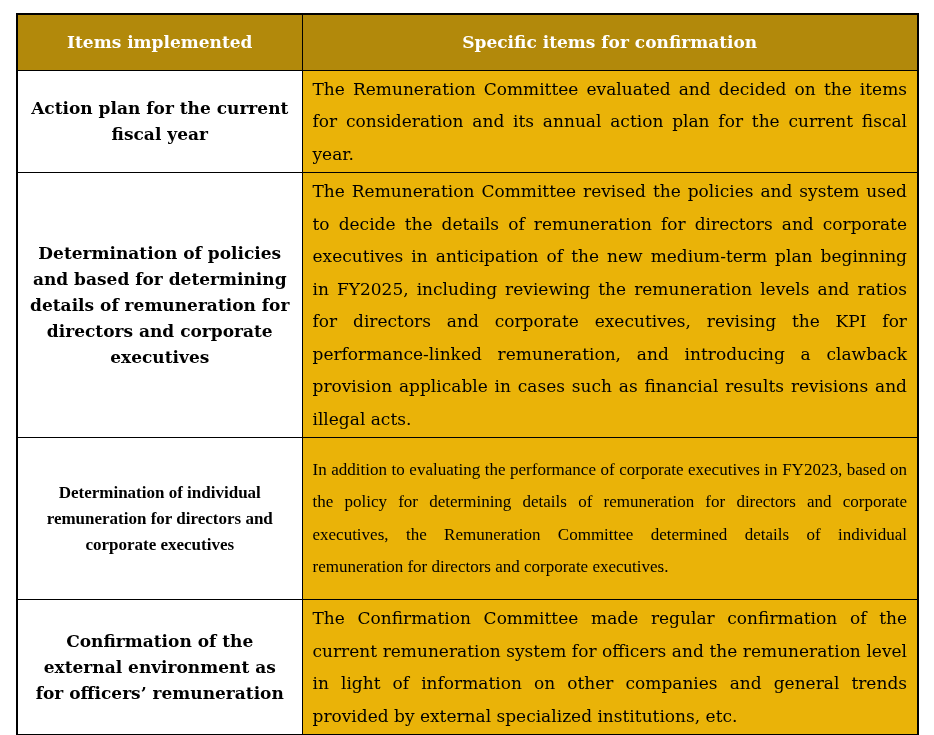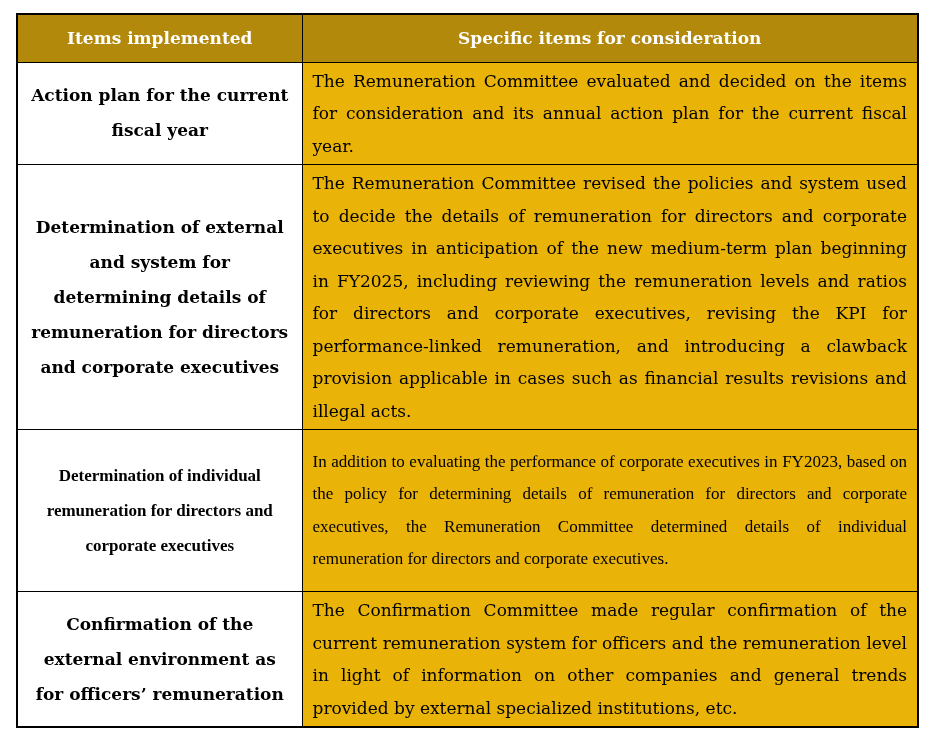--- a/index.html
+++ b/index.html
@@ -22,39 +22,39 @@
     border-collapse: collapse;
     table-layout: fixed;
     border: 2px solid var(--border-color);
   }
   table.gov-table th, table.gov-table td {
     border: 1px solid var(--border-color);
   }
   col.c-item   { width: 285px; }
   col.c-detail { width: 616px; }
 
-  tr.hdr { height: 48px; }
+  tr.hdr { height: 56px; }
   th.hdr-cell {
     background: var(--header-bg);
     color: var(--header-text);
     font-weight: bold;
     font-size: 17px;
     text-align: center;
     vertical-align: middle;
     padding: 4px 6px;
   }
   tr.r0 { height: 100px; }
   tr.r1 { height: 263px; }
   tr.r2 { height: 162px; font-family: Liberation Serif, serif; }
   tr.r3 { height: 128px; margin-top: 36px; }
 
   td.item-cell {
     font-weight: bold;
     font-size: 17px;
-    line-height: 35px;
+    line-height: 26px;
     text-align: center;
     vertical-align: middle;
     padding: 4px 12px;
     color: var(--body-text);
     background: #ffffff;
   }
   td.detail-cell {
     font-size: 17px;
     line-height: 32.5px;
     text-align: justify;
@@ -68,30 +68,30 @@
 <body>
 
 <table class="gov-table">
   <colgroup>
     <col class="c-item">
     <col class="c-detail">
   </colgroup>
   <thead>
     <tr class="hdr">
       <th class="hdr-cell">Items implemented</th>
-      <th class="hdr-cell">Specific items for consideration</th>
+      <th class="hdr-cell">Specific items for confirmation</th>
     </tr>
   </thead>
   <tbody>
     <tr class="r0">
       <td class="item-cell">Action plan for the current fiscal year</td>
       <td class="detail-cell">The Remuneration Committee evaluated and decided on the items for consideration and its annual action plan for the current fiscal year.</td>
     </tr>
     <tr class="r1">
-      <td class="item-cell">Determination of external and system for determining details of remuneration for directors and corporate executives</td>
+      <td class="item-cell">Determination of policies and based for determining details of remuneration for directors and corporate executives</td>
       <td class="detail-cell">The Remuneration Committee revised the policies and system used to decide the details of remuneration for directors and corporate executives in anticipation of the new medium-term plan beginning in FY2025, including reviewing the remuneration levels and ratios for directors and corporate executives, revising the KPI for performance-linked remuneration, and introducing a clawback provision applicable in cases such as financial results revisions and illegal acts.</td>
     </tr>
     <tr class="r2">
       <td class="item-cell">Determination of individual remuneration for directors and corporate executives</td>
       <td class="detail-cell">In addition to evaluating the performance of corporate executives in FY2023, based on the policy for determining details of remuneration for directors and corporate executives, the Remuneration Committee determined details of individual remuneration for directors and corporate executives.</td>
     </tr>
     <tr class="r3">
       <td class="item-cell">Confirmation of the external environment as for officers’ remuneration</td>
       <td class="detail-cell">The Confirmation Committee made regular confirmation of the current remuneration system for officers and the remuneration level in light of information on other companies and general trends provided by external specialized institutions, etc.</td>
     </tr>

